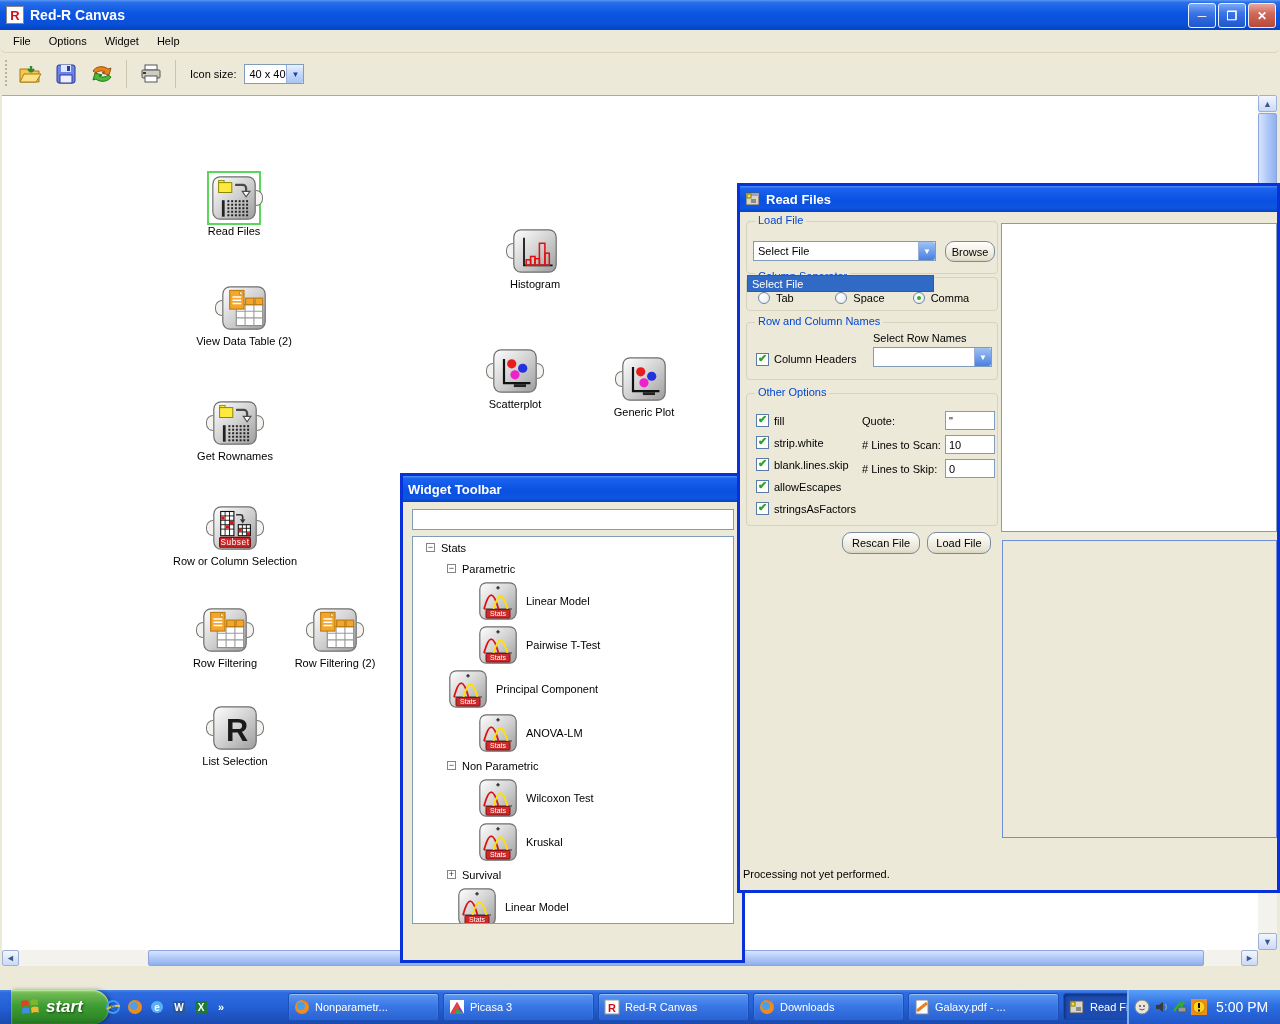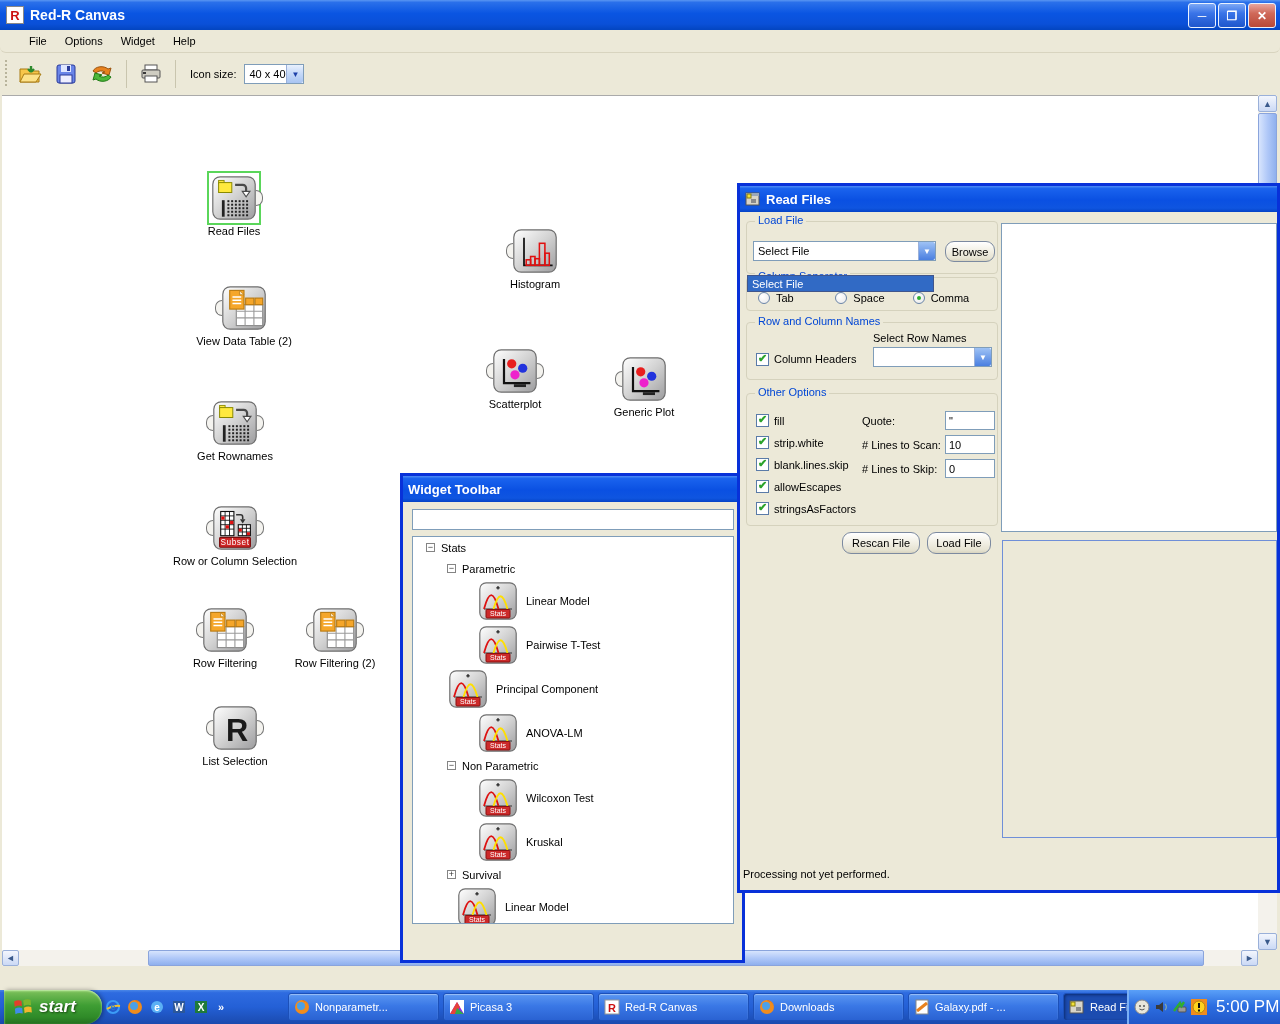--- a/index.html
+++ b/index.html
@@ -11,21 +11,21 @@
     background:linear-gradient(180deg,#5a96f2 0%,#2a70ea 8%,#0a55e2 45%,#0a50d8 80%,#0345c0 100%);
     display:flex; align-items:center; color:#fff; font-weight:bold; font-size:14px; }
   .titlebar .appicon { width:18px; height:18px; margin:0 6px 0 6px; background:#fff; border:1px solid #888;
     display:flex; align-items:center; justify-content:center; color:#cc1111; font-weight:bold; font-size:13px; }
   .tb-btns { position:absolute; right:4px; top:3px; display:flex; gap:2px; }
   .tb-btn { width:28px; height:25px; border-radius:3px; border:1px solid #eaf2ff;
     background:linear-gradient(180deg,#7da8f5 0%,#3a74e8 40%,#1e56cc 100%);
     color:#fff; display:flex; align-items:center; justify-content:center; font-size:12px; font-weight:bold; }
   .tb-btn.close { background:linear-gradient(180deg,#e8a69e 0%,#d06a5a 40%,#b84838 100%); }
   .menubar { position:absolute; left:0; top:30px; width:1280px; height:23px; background:#ece9d8;
-    border-bottom:1px solid #d8d4bf; display:flex; align-items:center; padding-left:20px;border-radius:6px; }
+    border-bottom:1px solid #d8d4bf; display:flex; align-items:center; padding-left:4px;border-radius:6px; }
   .menu-item { padding:3px 9px; color:#000; }
   .toolbar { position:absolute; left:0; top:53px; width:1280px; height:42px; background:#ece9d8; display:flex; align-items:center; }
   .grip { width:4px; height:28px; margin:0 4px;
     background-image:repeating-linear-gradient(180deg,#b8b49c 0 2px,transparent 2px 4px); background-size:2px 100%; background-repeat:no-repeat; background-position:center; }
   .toolbtn { width:26px; height:26px; margin:0 5px; display:flex; align-items:center; justify-content:center; }
   .tool-sep { width:1px; height:28px; background:#c9c5ae; margin:0 6px; }
   .combo { background:#fff; border:1px solid #7f9db9; height:20px; display:flex; align-items:center; position:relative; }
   .combo .val { flex:1; padding-left:4px; overflow:hidden; white-space:nowrap; }
   .combo .drop { width:17px; height:100%; border-left:1px solid #9ab0d9; border-radius:0 2px 2px 0;
     background:linear-gradient(180deg,#e9f1fd 0%,#c4d8f8 50%,#a8c4f2 100%);
@@ -69,36 +69,36 @@
   .trow.cat { height:21px; }
   .trow.wid { height:44px; }
   .expander { width:9px; height:9px; border:1px solid #848484; background:#fff; display:flex; align-items:center; justify-content:center;
     font-size:9px; line-height:7px; color:#333; flex:0 0 auto; }
   .trow .tlabel { margin-left:6px; color:#000; }
   .trow.wid .tlabel { margin-left:9px; }
 
   
   .taskbar { position:absolute; left:0; top:990px; width:1280px; height:34px;
     background:linear-gradient(180deg,#4a87e8 0%,#2e6be0 8%,#2460d6 50%,#1a4aae 100%); display:flex; align-items:center; }
-  .startbtn { position:absolute; left:4px; top:0; height:34px; width:98px; border-radius:0 16px 16px 0;
+  .startbtn { position:absolute; left:11px; top:0; height:34px; width:98px; border-radius:0 16px 16px 0;
     background:linear-gradient(180deg,#7fc25c 0%,#3f9e34 45%,#2f8a28 80%,#247020 100%);
     box-shadow:inset 0 1px 2px #c8f0b0, 2px 0 4px rgba(0,0,0,.35);
     display:flex; align-items:center; padding-left:8px; gap:5px; color:#fff; font-weight:bold; font-style:italic; font-size:17px; text-shadow:1px 1px 2px #1a4a12; }
   .ql { position:absolute; left:104px; top:0; height:34px; display:flex; align-items:center; gap:4px; }
   .ql .qicon { width:18px; height:18px; display:flex; align-items:center; justify-content:center; }
   .taskbtns { position:absolute; left:288px; top:3px; display:flex; gap:4px; }
   .taskbtn { width:151px; height:28px; border-radius:3px; border:1px solid #1c50b8;
     background:linear-gradient(180deg,#5b97f2 0%,#3a78e6 45%,#2a62d2 100%); box-shadow:inset 0 1px 1px #9cc0f8;
     color:#fff; display:flex; align-items:center; gap:5px; padding-left:5px; overflow:hidden; white-space:nowrap; }
   .taskbtn.active { background:#1c4cb0; box-shadow:inset 1px 1px 3px #0c2a70; }
   .taskbtn .ticon { width:16px; height:16px; flex:0 0 auto; display:flex; align-items:center; justify-content:center; }
   .tray { position:absolute; right:0; top:0; width:153px; height:34px;
     background:linear-gradient(180deg,#5aa0f8 0%,#2d6fe2 45%,#2056c8 100%); border-left:2px solid #7ab0f5;
     display:flex; align-items:center; gap:3px; padding-left:5px; color:#fff; }
-  .tray .time { margin-left:6px; font-size:17px; color:#fff; }
+  .tray .time { margin-left:6px; font-size:14px; color:#fff; }
 </style>
 </head>
 <body>
 
 <div class="titlebar">
   <span class="appicon">R</span>
   <span>Red-R Canvas</span>
   <span class="tb-btns">
     <span class="tb-btn">─</span>
     <span class="tb-btn">❐</span>

